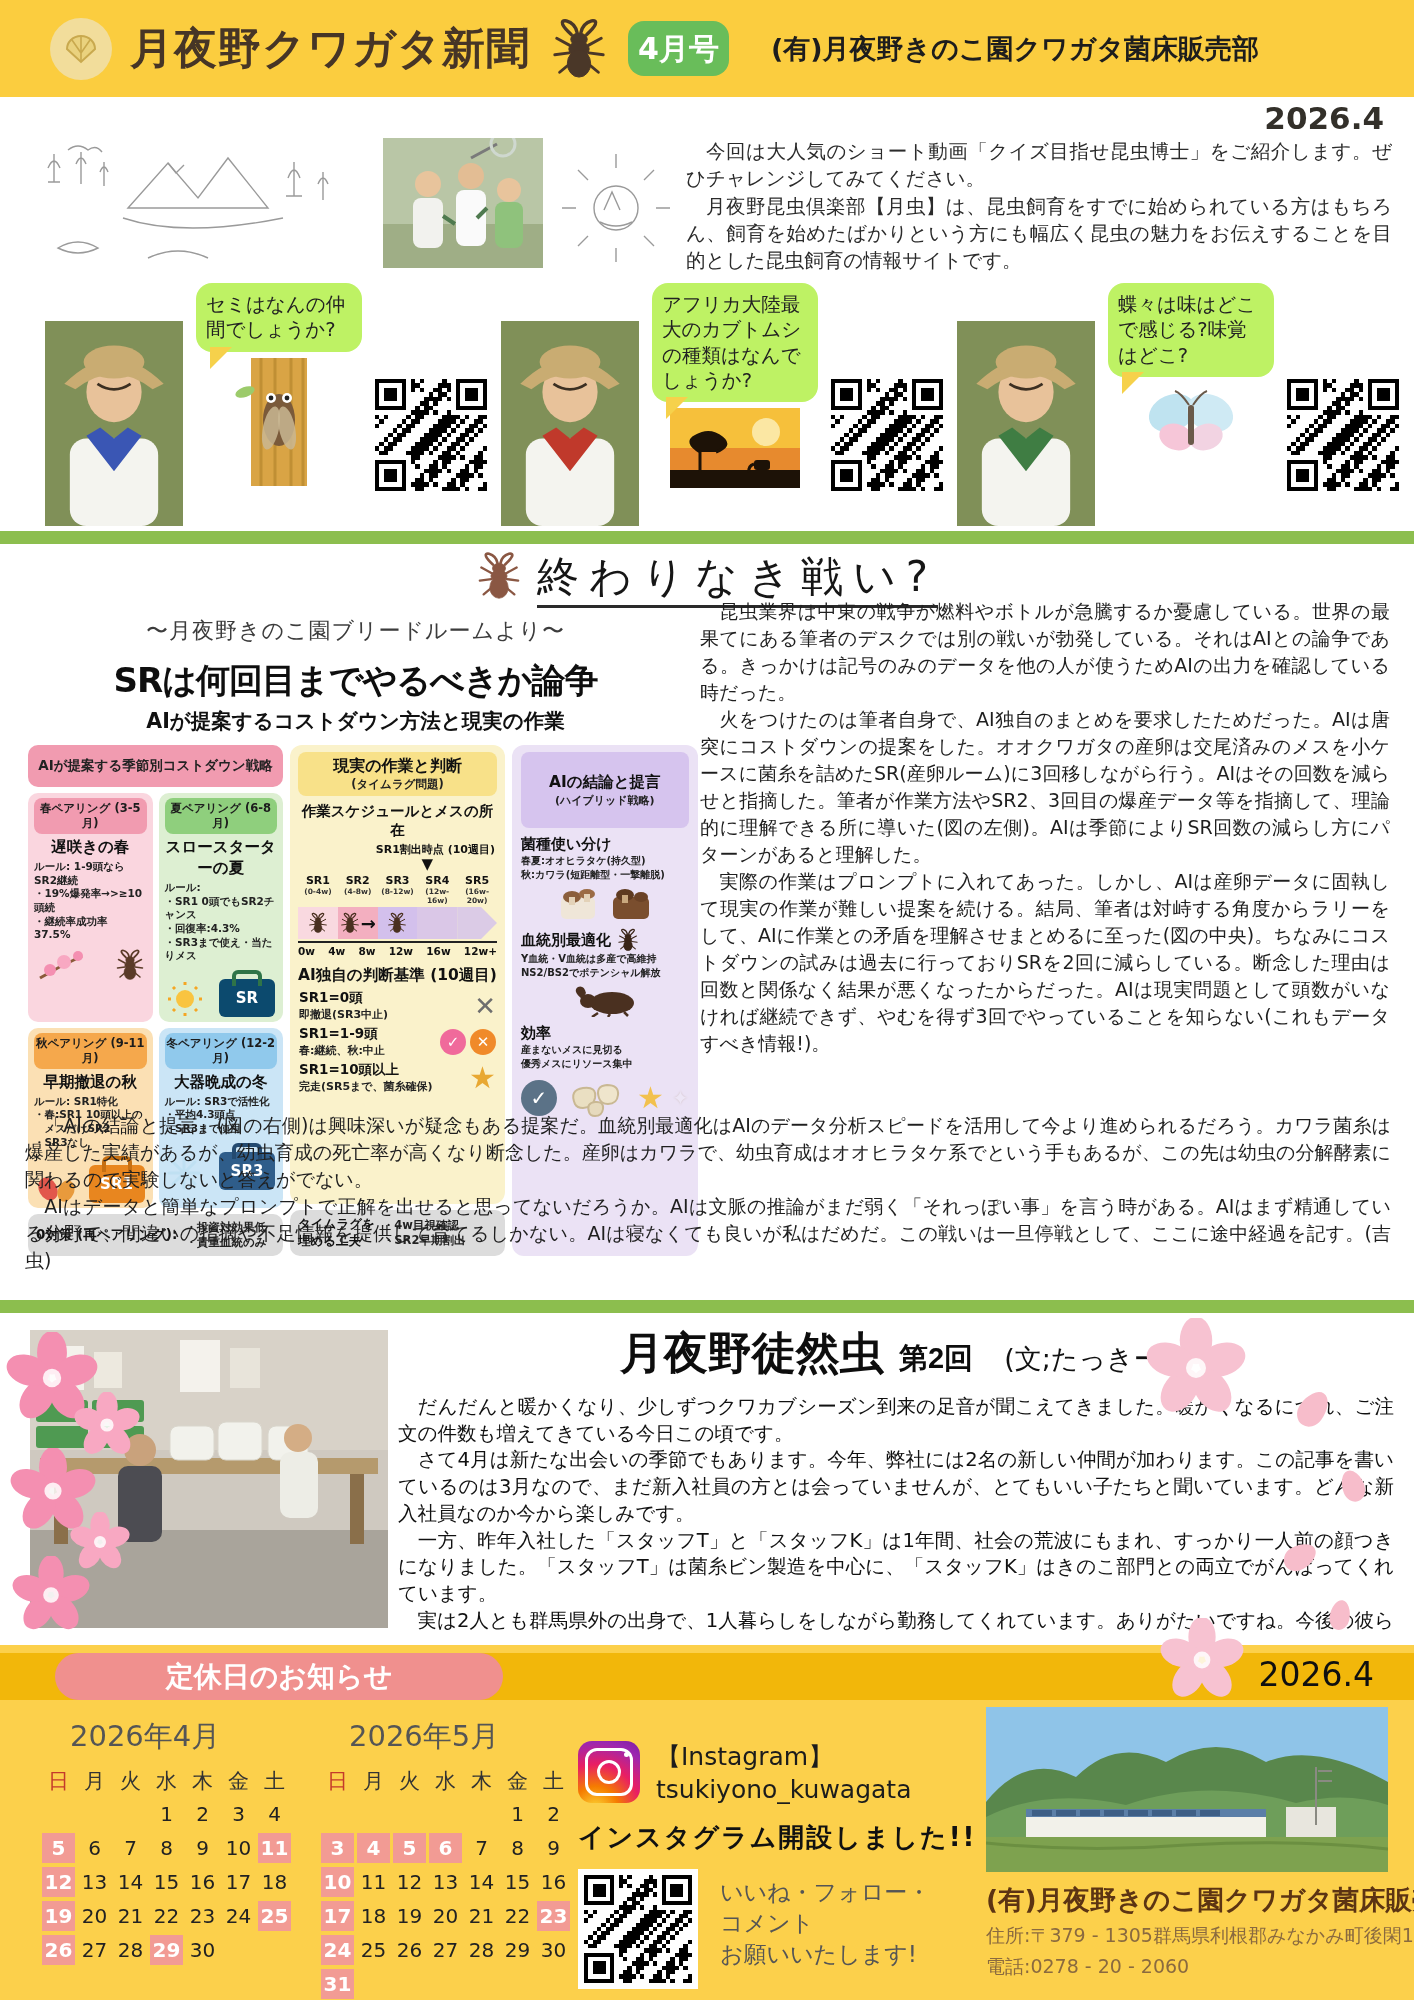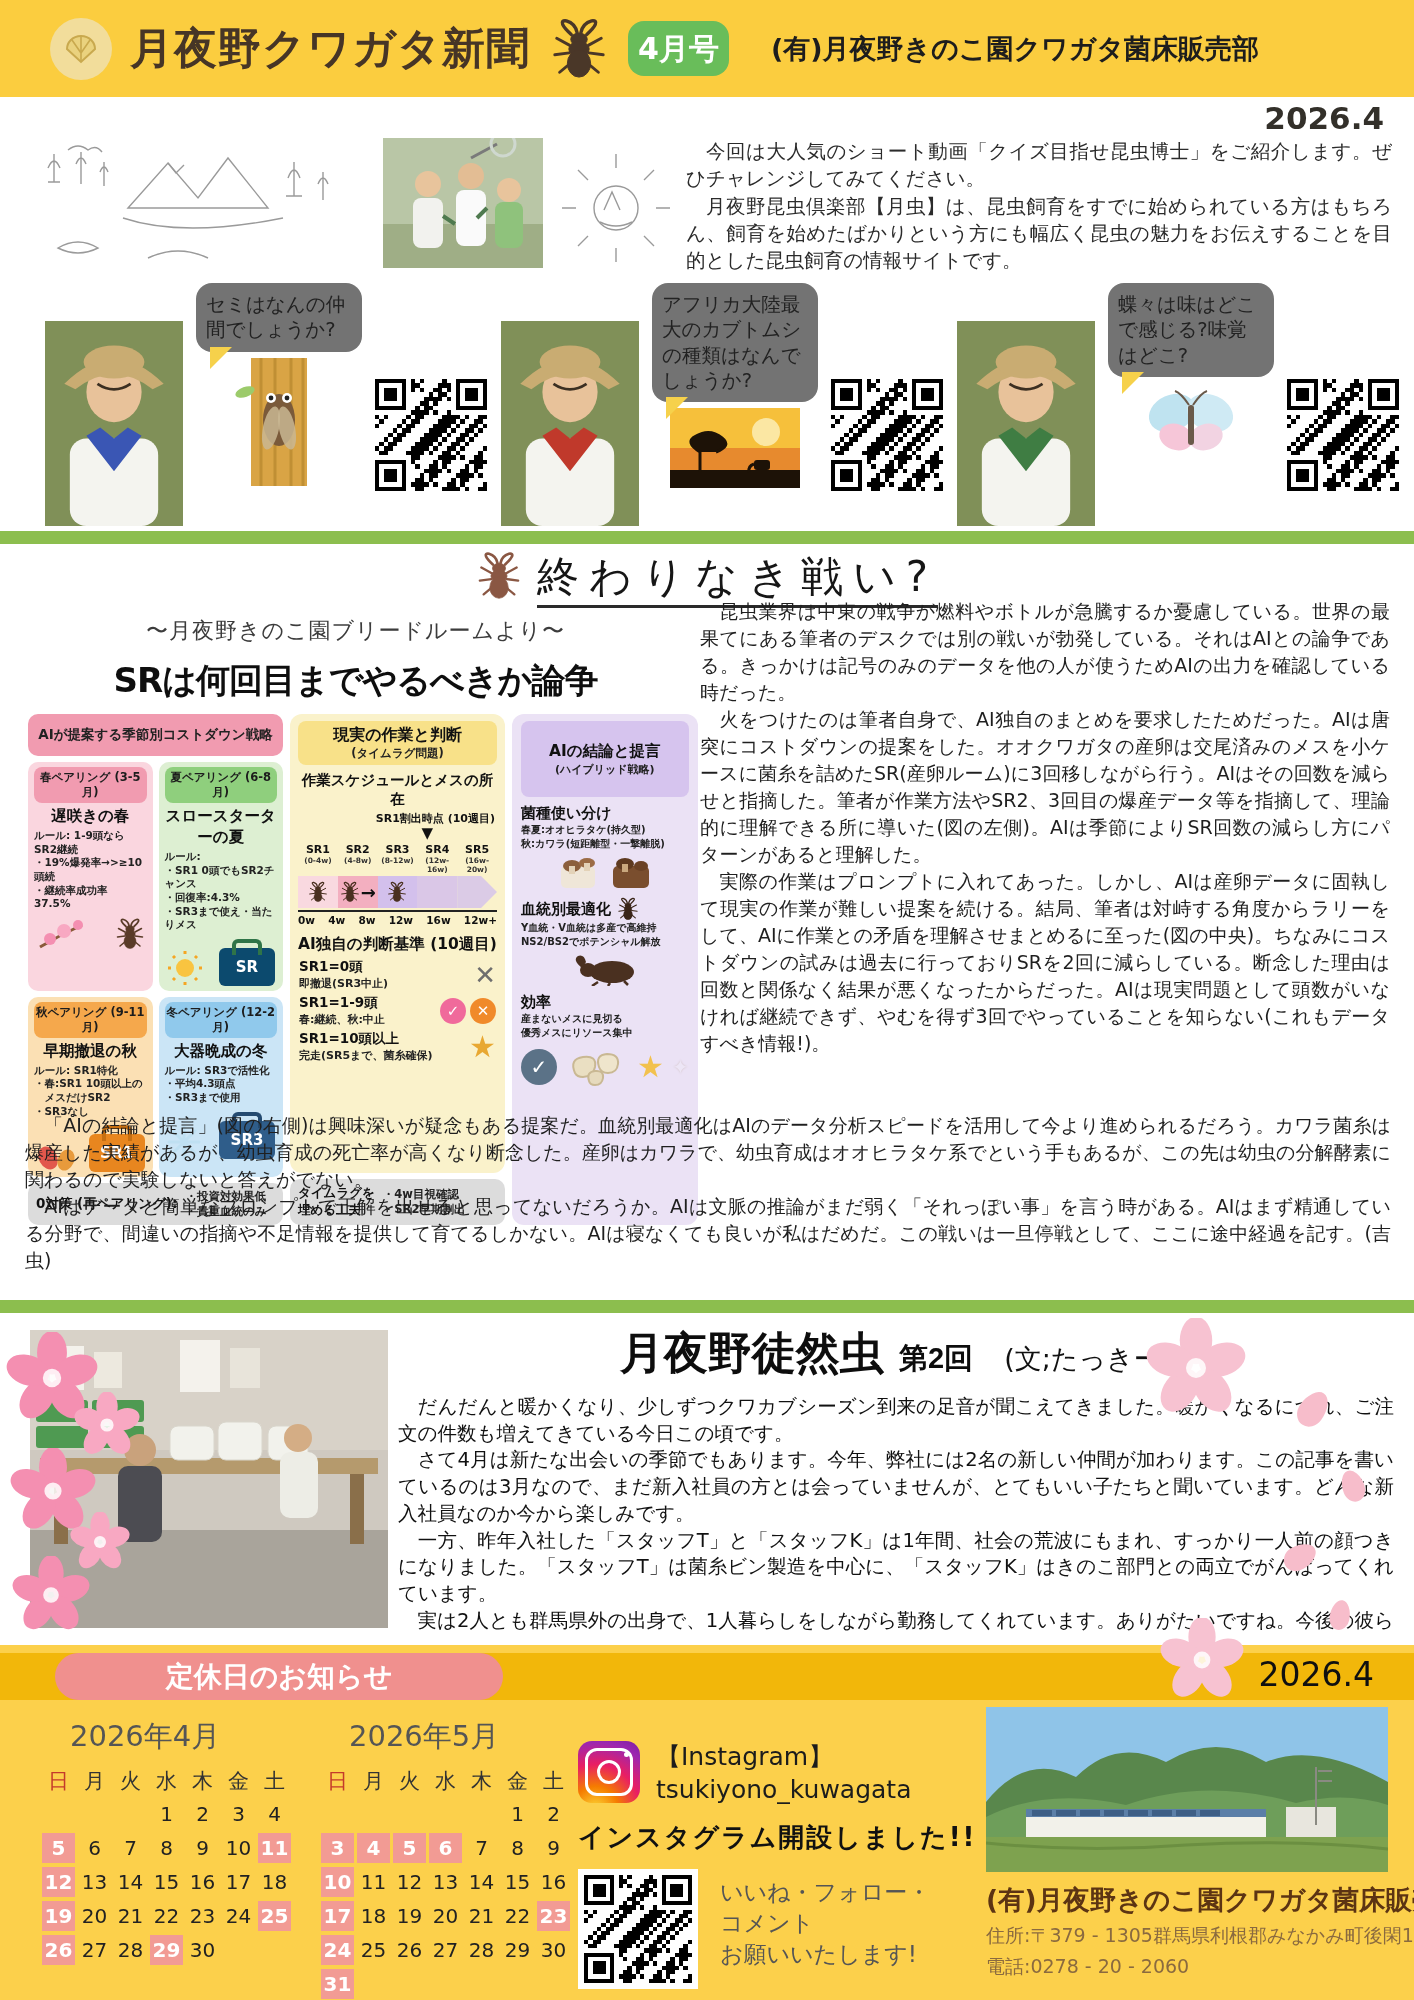--- a/index.html
+++ b/index.html
@@ -21,21 +21,21 @@
   .intro{position:absolute;top:138px;left:28px;right:22px;height:145px;display:flex;gap:10px}
   .intro-art{width:648px;height:145px;position:relative;flex:0 0 auto}
   .intro-art svg{position:absolute}
   .group-photo{position:absolute;left:355px;top:0;width:160px;height:130px;overflow:hidden}
   .intro-text{flex:1;font-size:19.5px;line-height:1.4;color:#2b2b2b;text-align:justify;overflow:hidden}
   
   .quiz{position:absolute;top:283px;left:45px;right:12px;height:248px;display:flex;gap:14px}
   .qgroup{display:flex;gap:13px}
   .qphoto{width:138px;height:205px;margin-top:38px;flex:0 0 auto;overflow:hidden}
   .qcol{width:166px;display:flex;flex-direction:column;gap:6px;flex:0 0 auto}
-  .bubble{background:#737373;border-radius:16px;padding:9px 10px;font-size:19.5px;line-height:1.3;
+  .bubble{background:#bef264;border-radius:16px;padding:9px 10px;font-size:19.5px;line-height:1.3;
           font-weight:500;color:#222;position:relative}
   .bubble::after{content:"";position:absolute;left:14px;bottom:-17px;width:0;height:0;
           border:11px solid transparent;border-top-color:#F6D14B;border-left-color:#F6D14B}
   .qart{align-self:center}
   .qr{width:112px;height:112px;margin-top:96px;flex:0 0 auto;background:#fff}
   .qr svg{width:100%;height:100%}
   
   .divider{position:absolute;left:0;right:0;height:13px;background:#8CBE4E}
   
   .headline{position:absolute;top:549px;left:0;right:0;text-align:center}
@@ -957,20 +957,21 @@
             <ellipse cx="30" cy="32" rx="10.5" ry="8"></ellipse>
             <ellipse cx="30" cy="47" rx="12" ry="14"></ellipse>
           </g>
         </svg></span>
     <span class="headline-text">終わりなき戦い?</span>
   </div>
 
   <div class="fig">
     <div class="fig-source">〜月夜野きのこ園ブリードルームより〜</div>
     <div class="fig-title">SRは何回目までやるべきか論争</div>
+    <div class="fig-sub">AIが提案するコストダウン方法と現実の作業</div>
     <div class="fig-grid">
 
       <div class="colL">
         <div class="hdrL">AIが提案する季節別コストダウン戦略</div>
         <div class="seasons">
           <div class="sbox spring">
             <div class="badge">春ペアリング (3-5月)</div>
             <div class="sname">遅咲きの春</div>
             <span class="sline">ルール: 1-9頭ならSR2継続</span>
             <span class="sline">・19%爆発率→&gt;≥10頭続</span>

